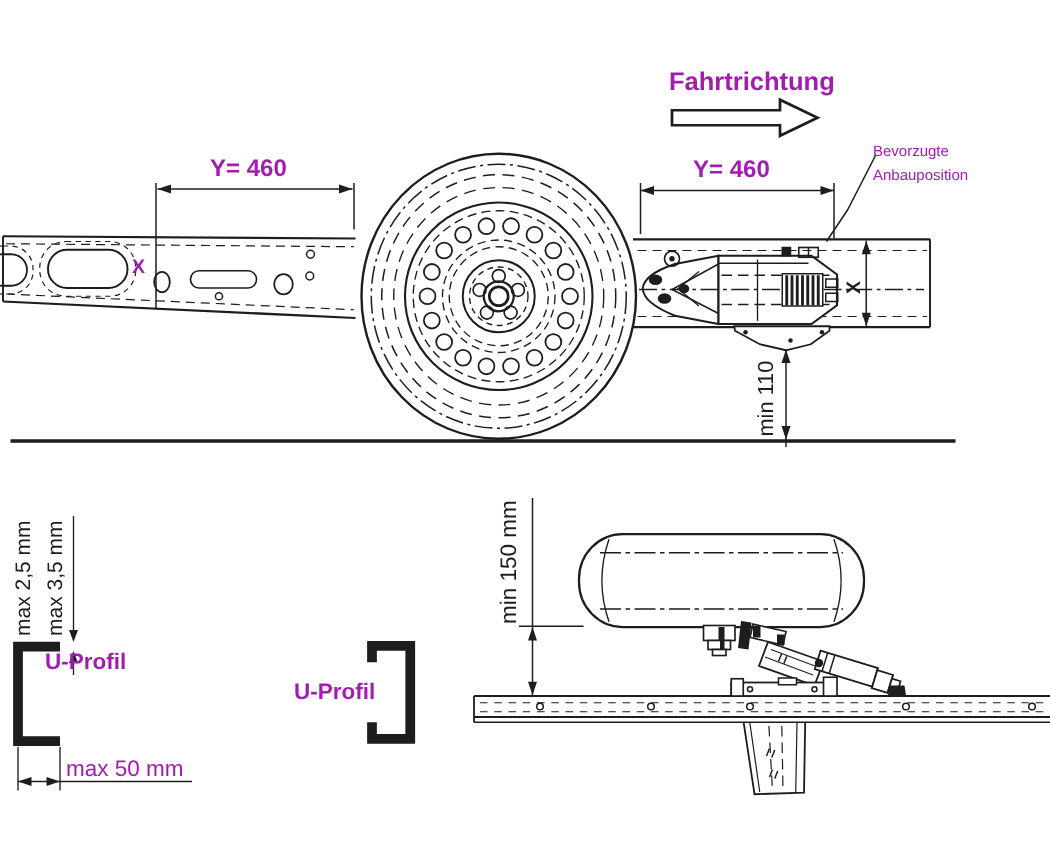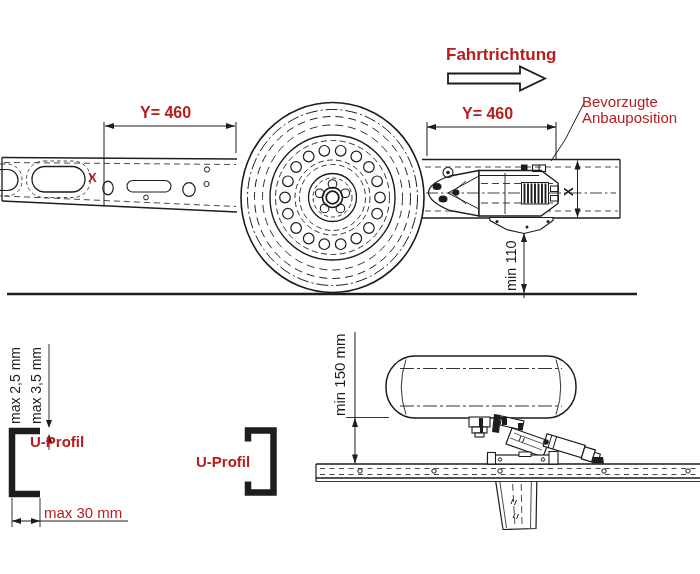--- a/index.html
+++ b/index.html
@@ -1,19 +1,19 @@
 <!DOCTYPE html>
 <html><head>
 <meta charset="utf-8">
 <style>
   html,body{margin:0;padding:0;background:#fff;}
   #stage{position:relative;width:700px;height:574px;background:#fff;overflow:hidden;
          font-family:"Liberation Sans","DejaVu Sans",sans-serif;color:#1d1d1d;}
   #stage svg{position:absolute;left:0;top:0;}
-  .lbl{position:absolute;white-space:nowrap;color:#b91c1c;}
+  .lbl{position:absolute;white-space:nowrap;color:#a21caf;}
   .b{font-weight:bold;}
   .vlabel{position:absolute;transform-origin:0 0;transform:rotate(-90deg);white-space:nowrap;color:#1d1d1d;}
   .ctr{}
 </style>
 </head>
 <body>
 
 <div id="stage">
 
 <svg width="700" height="574" viewBox="0 0 700 574" fill="none" stroke="#1d1d1d" stroke-width="1.2">
@@ -251,21 +251,21 @@
     <path d="M355 332 V463.5" stroke-width="1"></path>
     <path d="M346 417.5 H389" stroke-width="0.9"></path>
     <polygon points="355,418 352,427 358,427" fill="#1d1d1d" stroke="none"></polygon>
     <polygon points="355,463.5 352,454.5 358,454.5" fill="#1d1d1d" stroke="none"></polygon>
   </g>
 
 </svg>
 
 <div class="lbl b" style="left:446px;top:45px;font-size:17px;">Fahrtrichtung</div>
 
-<div class="lbl" style="left:582px;top:94px;font-size:15px;line-height:16px;">
+<div class="lbl" style="left:582px;top:94px;font-size:10px;line-height:16px;">
   <div>Bevorzugte</div>
   <div>Anbauposition</div>
 </div>
 
 <div class="lbl b ctr" style="left:140px;top:104px;width:58px;font-size:16px;">Y= 460</div>
 
 <div class="lbl b ctr" style="left:462px;top:105px;width:58px;font-size:16px;">Y= 460</div>
 
 <div class="lbl b" style="left:88px;top:170px;font-size:13px;">X</div>
 
@@ -276,15 +276,15 @@
 <div class="vlabel" style="left:331px;top:416px;font-size:15px;">min 150 mm</div>
 
 <div class="vlabel" style="left:7px;top:424px;font-size:14px;">max 2,5 mm</div>
 
 <div class="vlabel" style="left:28px;top:424px;font-size:14px;">max 3,5 mm</div>
 
 <div class="lbl b" style="left:30px;top:433px;font-size:15px;">U-Profil</div>
 
 <div class="lbl b" style="left:196px;top:453px;font-size:15px;">U-Profil</div>
 
-<div class="lbl" style="left:44px;top:504px;font-size:15px;">max 30 mm</div>
+<div class="lbl" style="left:44px;top:504px;font-size:15px;">max 50 mm</div>
 
 </div>
 
 </body></html>

